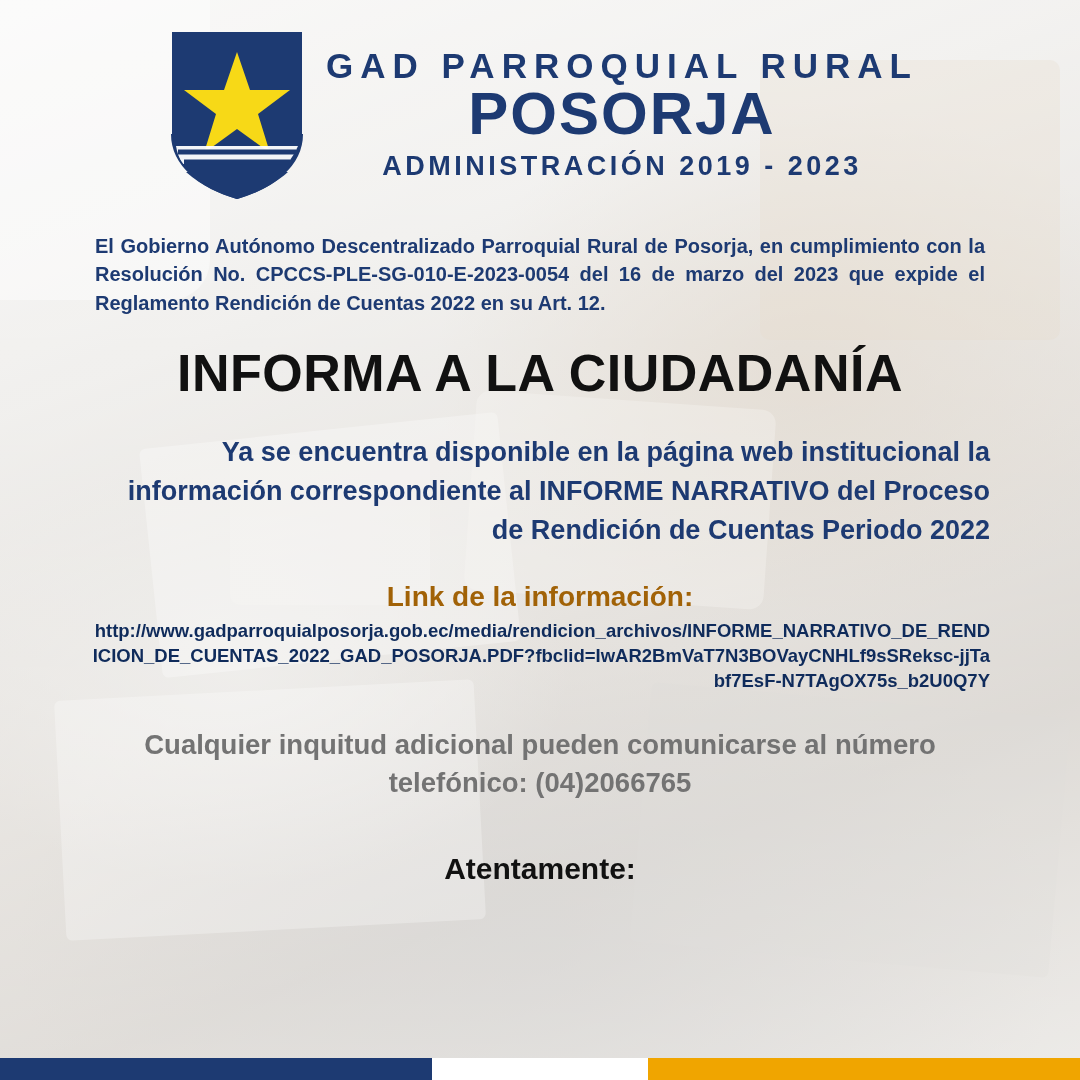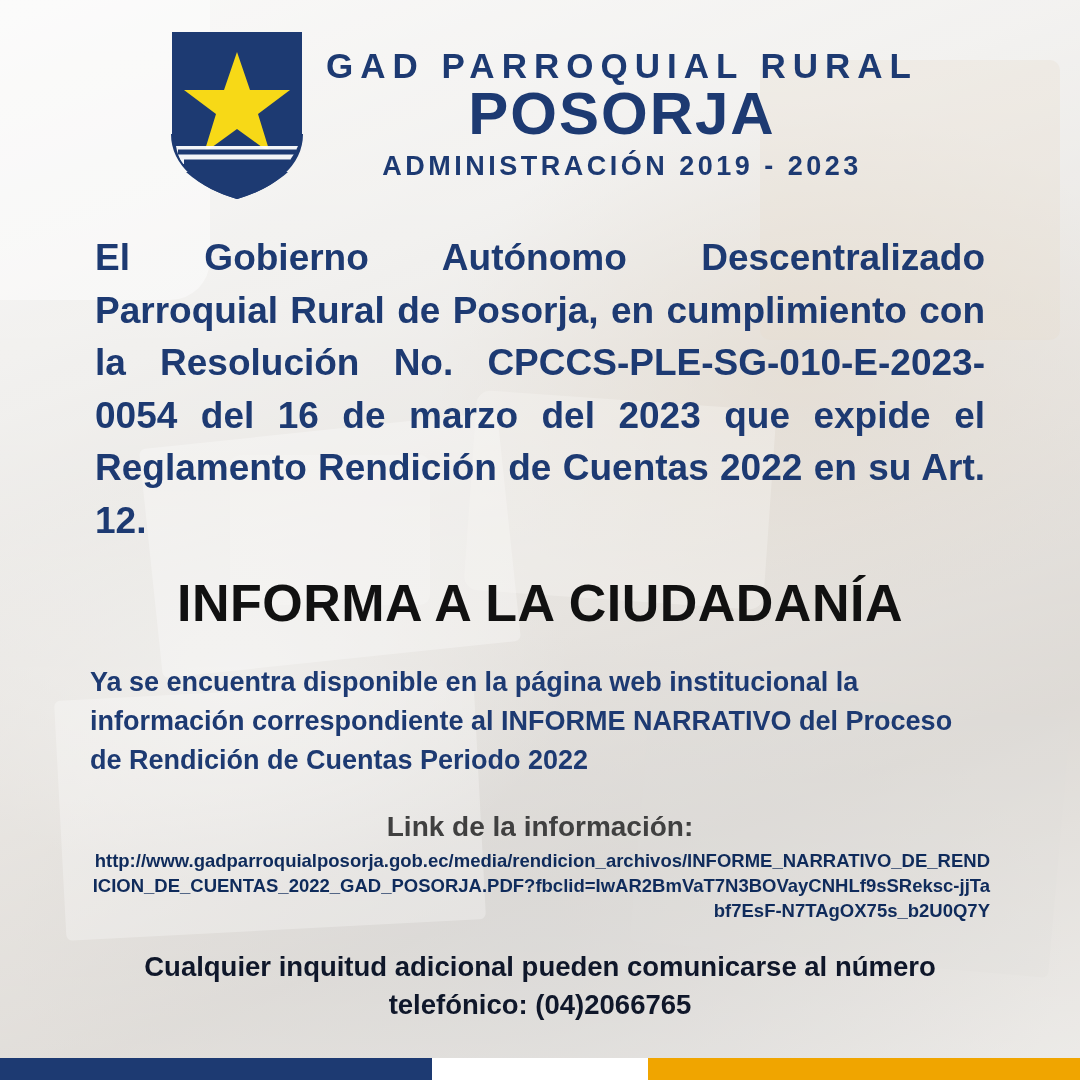--- a/index.html
+++ b/index.html
@@ -99,21 +99,21 @@
     font-weight: bold;
     letter-spacing: 3.5px;
     color: #1d3a72;
     margin-top: 11px;
   }
 
   
   .para1 {
     margin-top: 30px;
     width: 890px;
-    font-size: 37px;
+    font-size: 20px;
     font-weight: bold;
     line-height: 1.42;
     color: #1d3a72;
     text-align: justify;
     text-align-last: left;
   }
 
   .headline {
     margin-top: 26px;
     font-size: 52px;
@@ -123,48 +123,48 @@
     text-align: center;
   }
 
   .para2 {
     margin-top: 30px;
     width: 900px;
     font-size: 27px;
     font-weight: bold;
     line-height: 1.45;
     color: #1d3a72;
-    text-align: left;
+    text-align: right;
   }
 
   .link-title {
     margin-top: 30px;
     font-size: 28px;
     font-weight: bold;
-    color: #404040;
+    color: #a16207;
     text-align: center;
   }
   .link-url {
     margin-top: 6px;
     width: 900px;
     font-size: 18.5px;
     font-weight: bold;
     line-height: 1.35;
     color: #0f2b5b;
     text-align: right;
     word-break: break-all;
   }
 
   .para3 {
-    margin-top: 24px;
+    margin-top: 32px;
     width: 880px;
     font-size: 27.5px;
     font-weight: bold;
     line-height: 1.4;
-    color: #0f172a;
+    color: #737373;
     text-align: center;
   }
 
   .signoff {
     margin-top: 46px;
     font-size: 30px;
     font-weight: bold;
     line-height: 1.35;
     color: #111111;
     text-align: left;

